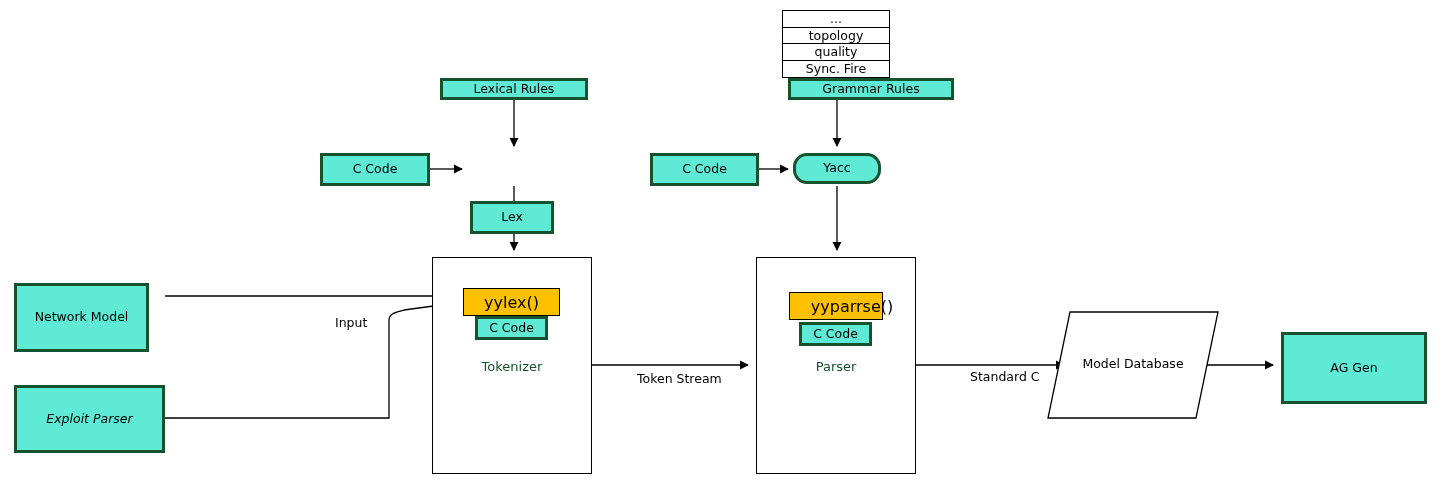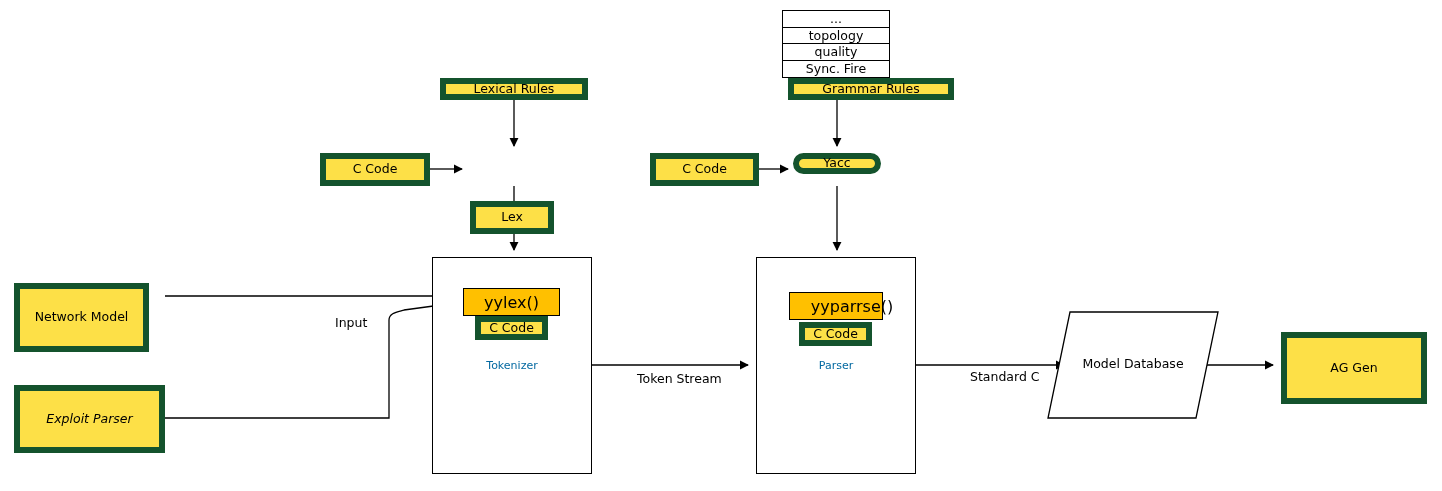--- a/index.html
+++ b/index.html
@@ -19,42 +19,42 @@
     position: absolute;
     left: 0;
     top: 0;
     width: 1442px;
     height: 491px;
     pointer-events: none;
   }
   .node {
     position: absolute;
     box-sizing: border-box;
-    border: 6px solid #14532d;
-    background: #fde047;
+    border: 3px solid #14532d;
+    background: #5eead4;
     display: flex;
     align-items: center;
     justify-content: center;
     font-size: 12.5px;
     color: #000000;
     text-align: left;
     line-height: 1.15;
   }
   .container-box {
     position: absolute;
     box-sizing: border-box;
     border: 1.4px solid #000000;
     background: #ffffff;
   }
   .container-label {
     position: absolute;
     width: 100%;
     text-align: center;
-    font-size: 11px;
-    color: #0369a1;
+    font-size: 13px;
+    color: #14532d;
   }
   .accent-box {
     position: absolute;
     box-sizing: border-box;
     border: 1px solid #000000;
     display: flex;
     align-items: center;
     justify-content: center;
     font-size: 16px;
     color: #000000;
@@ -134,21 +134,21 @@
   <div class="node" style="left:788px; top:78px; width:166px; height:22px;">Grammar Rules</div>
 
   <div class="node" style="left:440px; top:78px; width:148px; height:22px;">Lexical Rules</div>
 
   <div class="node" style="left:320px; top:153px; width:110px; height:33px;">C Code</div>
 
   <div class="node" style="left:470px; top:153px; width:84px; height:33px;margin-top:48px;">Lex</div>
 
   <div class="node" style="left:650px; top:153px; width:109px; height:33px;">C Code</div>
 
-  <div class="node" style="left:793px; top:153px; width:88px; height:21px;border-radius:14px;">Yacc</div>
+  <div class="node" style="left:793px; top:153px; width:88px; height:31px;border-radius:14px;">Yacc</div>
 
   <div class="node" style="left:14px; top:283px; width:135px; height:69px;">Network Model</div>
 
   <div class="node" style="left:14px; top:385px; width:151px; height:68px;font-style:italic;">Exploit Parser</div>
 
   <div class="container-box" style="left:432px; top:257px; width:160px; height:217px;">
     <div class="container-label" style="top:101px;">Tokenizer</div>
   </div>
   <div class="accent-box" style="left:463px; top:288px; width:97px; height:28px; background:#FFC000;">yylex()</div>
   <div class="node" style="left:475px; top:316px; width:73px; height:24px;">C Code</div>

